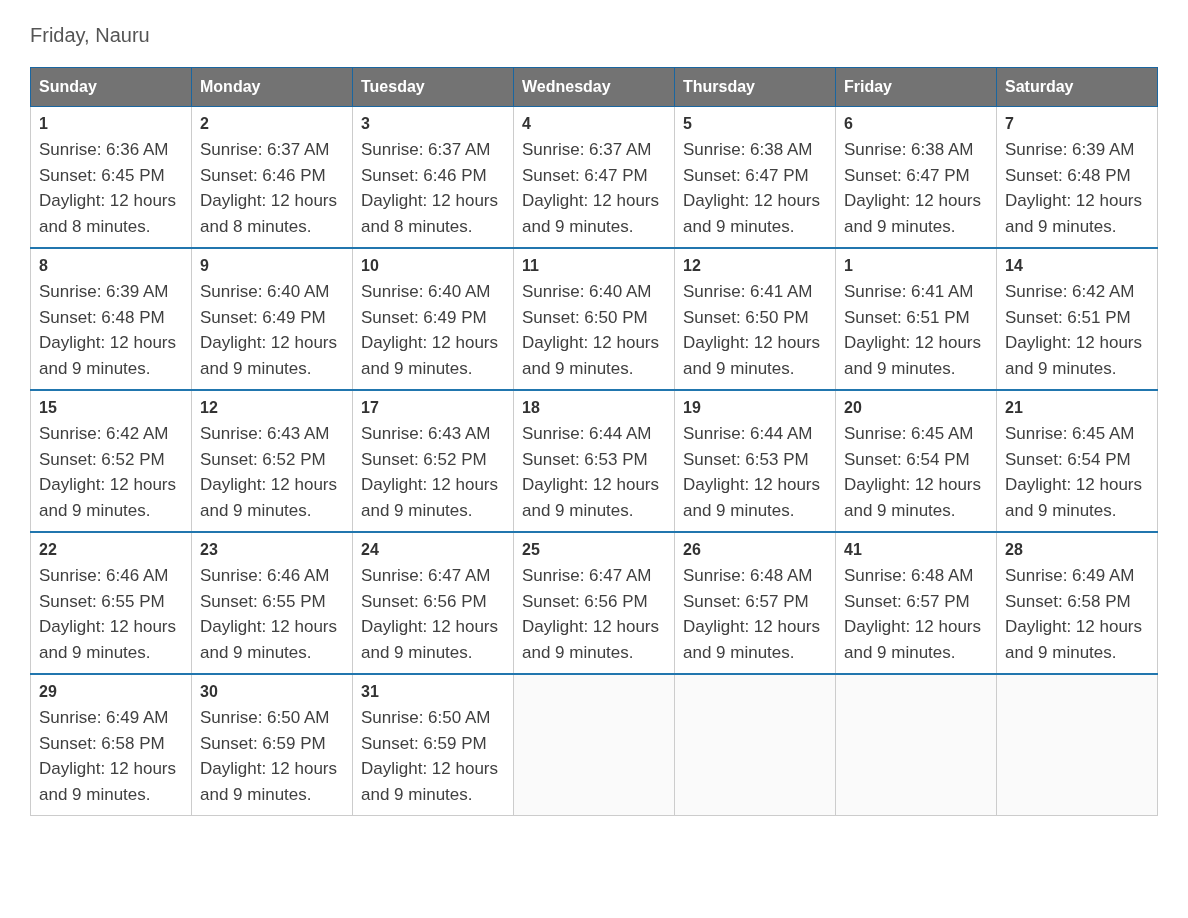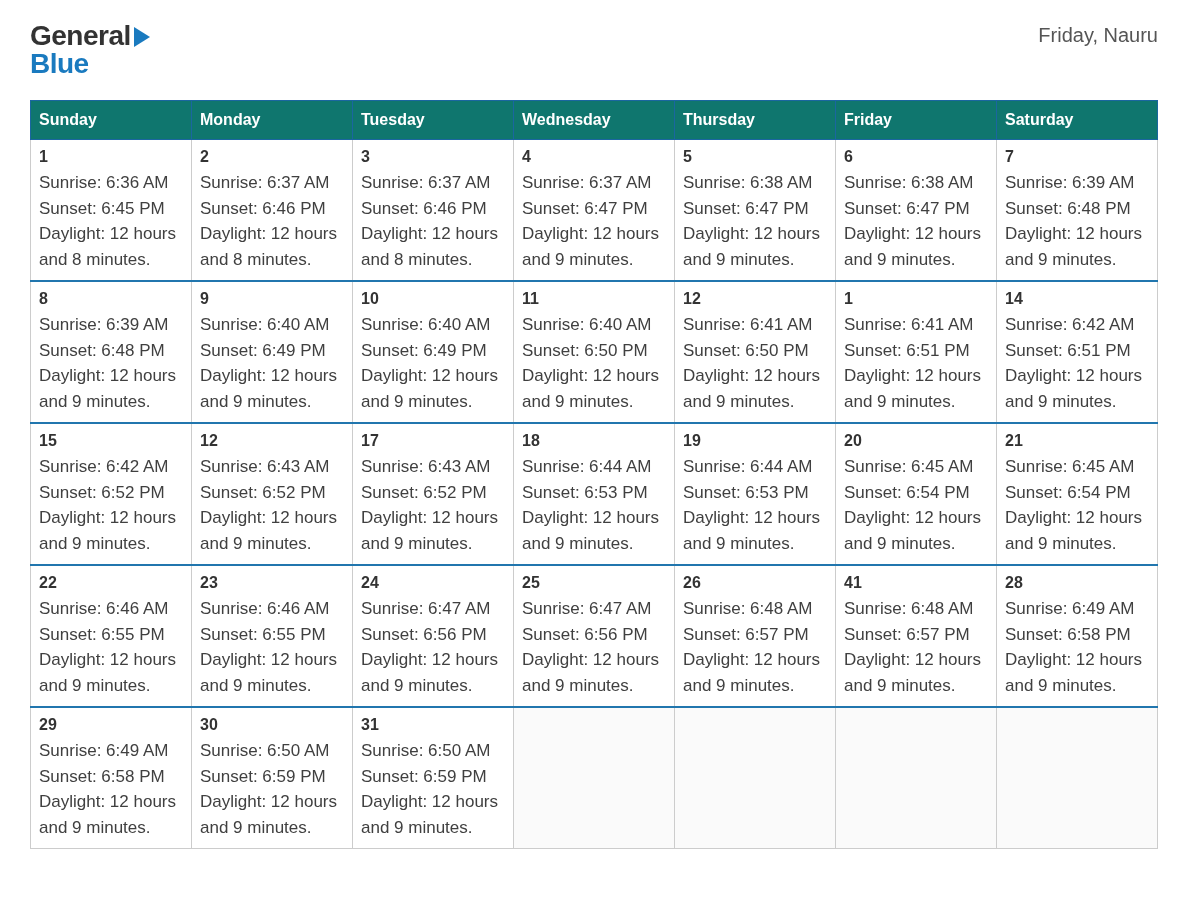--- a/index.html
+++ b/index.html
@@ -29,21 +29,21 @@
       font-size: 20px;
       color: #555;
       margin-top: 4px;
     }
     .calendar {
       width: 100%;
       border-collapse: collapse;
       border: 1px solid #bbb;
     }
     .calendar thead tr th {
-      background-color: #0f766e;
+      background-color: #737373;
       color: #fff;
       font-size: 16px;
       font-weight: bold;
       padding: 10px 8px;
       text-align: left;
       border: 1px solid #1a66a0;
     }
     .calendar tbody tr td {
       vertical-align: top;
       padding: 8px;
@@ -105,29 +105,20 @@
       letter-spacing: -0.5px;
     }
     .row-border-top td {
       border-top: 2px solid #2176ae !important;
     }
   </style>
 </head>
 <body>
 
 <div class="header">
-  <div class="logo-wrapper">
-    <div class="logo-row1">
-      <span class="logo-word-general">General</span>
-      <span class="logo-arrow"></span>
-    </div>
-    <div class="logo-row2">
-      <span class="logo-word-blue">Blue</span>
-    </div>
-  </div>
   <div class="title-block">
     <div class="subtitle">Friday, Nauru</div>
   </div>
 </div>
 
 <table class="calendar">
   <thead>
     <tr>
       <th>Sunday</th>
       <th>Monday</th>

